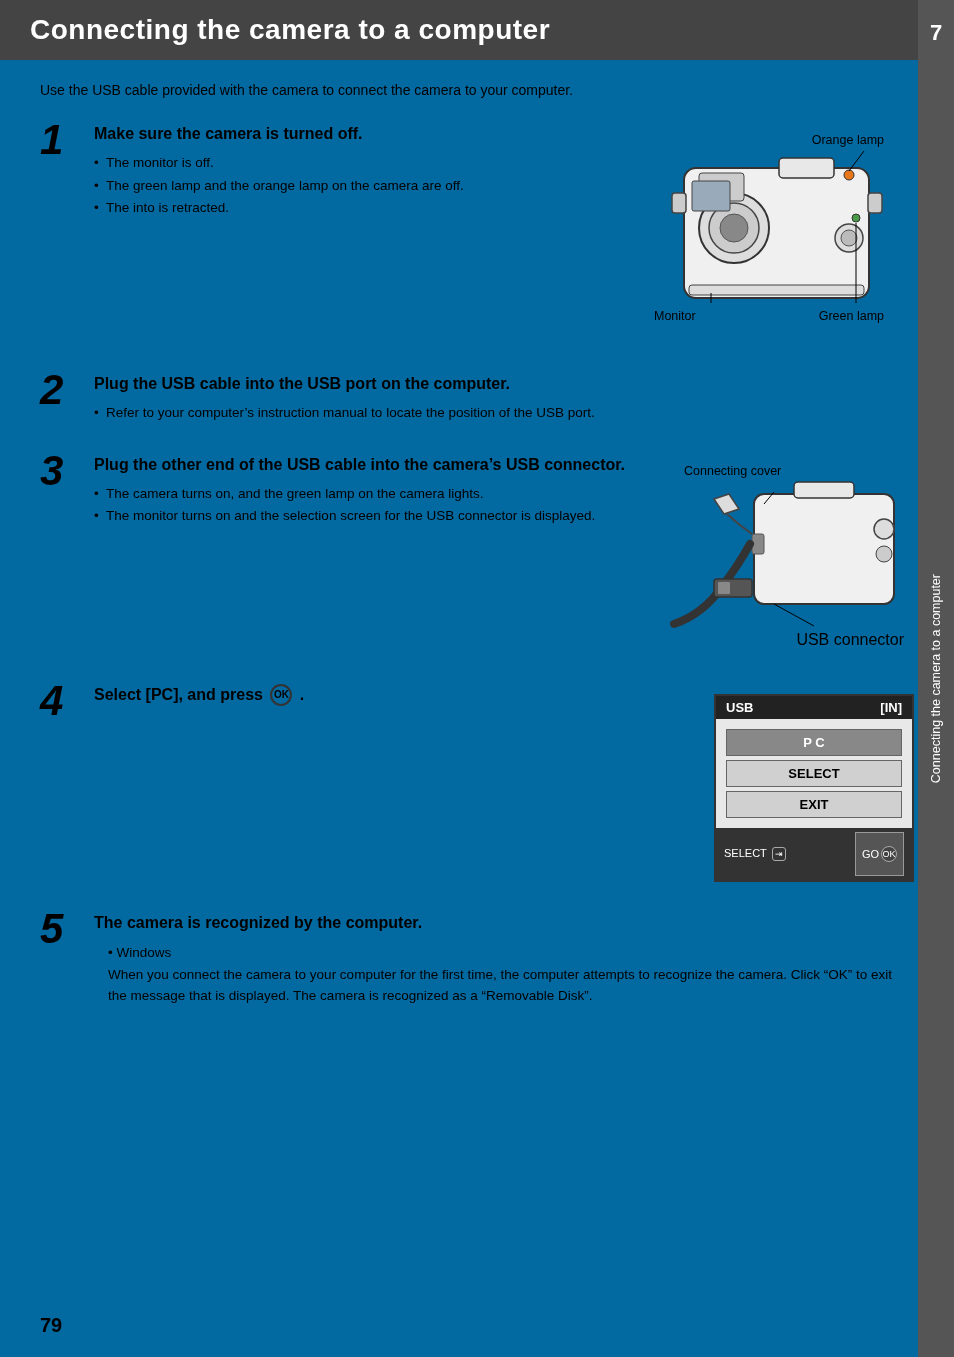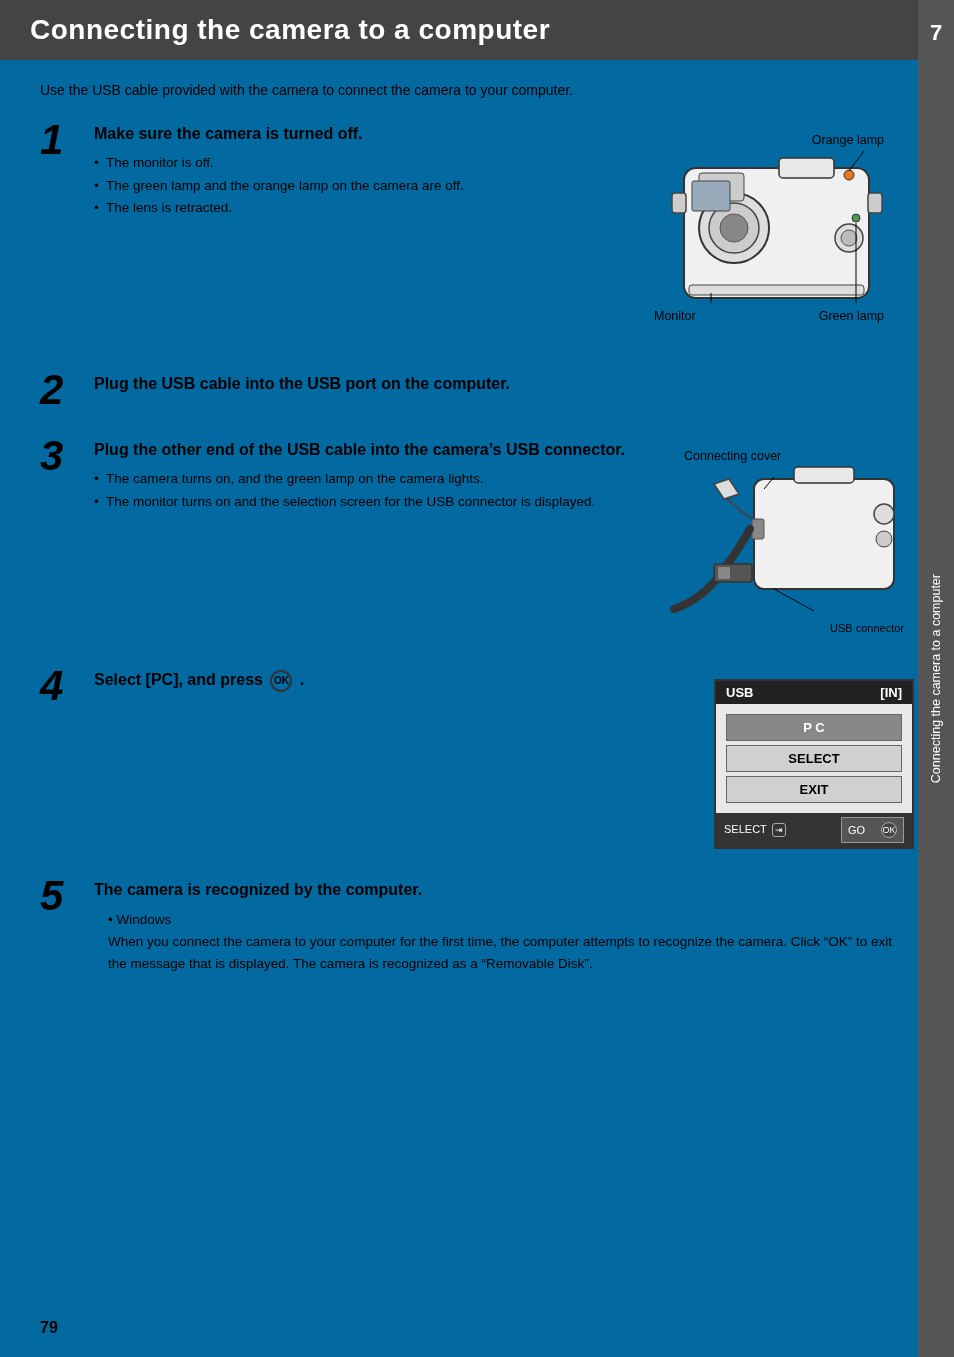--- a/index.html
+++ b/index.html
@@ -162,21 +162,21 @@
       position: absolute;
       top: 10px;
       left: 30px;
       font-size: 12.5px;
       white-space: nowrap;
     }
     .label-usb-connector {
       position: absolute;
       bottom: 5px;
       right: 10px;
-      font-size: 11px;
+      font-size: 16px;
       white-space: nowrap;
     }
 
     
     .step-4-wrapper {
       display: flex;
       align-items: flex-start;
       margin-bottom: 30px;
     }
     .step-4-left {
@@ -224,25 +224,25 @@
       background: #333;
       color: #fff;
       padding: 4px 8px;
       font-size: 11px;
       align-items: center;
     }
     .go-ok-btn {
       background: #555;
       border: 1px solid #999;
       color: #fff;
-      padding: 4px 6px;
+      padding: 13px 6px;
       font-size: 11px;
       display: inline-flex;
       align-items: center;
-      gap: 16px;
+      gap: 2px;
     }
     .ok-circle {
       display: inline-flex;
       align-items: center;
       justify-content: center;
       width: 16px;
       height: 16px;
       border: 1.5px solid #aaa;
       border-radius: 50%;
       font-size: 9px;
@@ -277,21 +277,21 @@
       color: #fff;
       font-size: 22px;
       font-weight: bold;
     }
 
     
     .page-number {
       position: absolute;
       bottom: 20px;
       left: 40px;
-      font-size: 16px;
+      font-size: 20px;
       font-weight: bold;
     }
 
     
     .step-2-wrapper {
       margin-bottom: 20px;
     }
 
     .step-5-wrapper {
       margin-bottom: 20px;
@@ -321,21 +321,21 @@
     <p class="intro-text">Use the USB cable provided with the camera to connect the camera to your computer.</p>
 
     <div class="step-1">
       <div class="step-1-left">
         <div class="step-number">1</div>
         <div class="step-content">
           <div class="step-title">Make sure the camera is turned off.</div>
           <ul class="step-bullets">
             <li>The monitor is off.</li>
             <li>The green lamp and the orange lamp on the camera are off.</li>
-            <li>The lens is retracted.</li>
+            <li>The into is retracted.</li>
           </ul>
         </div>
       </div>
 
       <div class="step-1-right">
         <div class="camera-diagram-1">
           
           <div class="label-orange-lamp">Orange lamp</div>
           
           <svg viewBox="0 0 280 220" width="280" height="220">
@@ -375,20 +375,25 @@
           <div class="label-green-lamp">Green lamp</div>
         </div>
       </div>
     </div>
 
     <div class="step-2-wrapper">
       <div class="step">
         <div class="step-number">2</div>
         <div class="step-content">
           <div class="step-title">Plug the USB cable into the USB port on the computer.</div>
+          <ul class="step-bullets">
+            <li>
+              <span>Refer to your computer’s instruction manual to locate the position of the USB port.</span>
+            </li>
+          </ul>
         </div>
       </div>
     </div>
 
     <div class="step-3-wrapper">
       <div class="step-3-left">
         <div class="step-number">3</div>
         <div class="step-content">
           <div class="step-title">Plug the other end of the USB cable into the camera’s USB connector.</div>
           <ul class="step-bullets">

